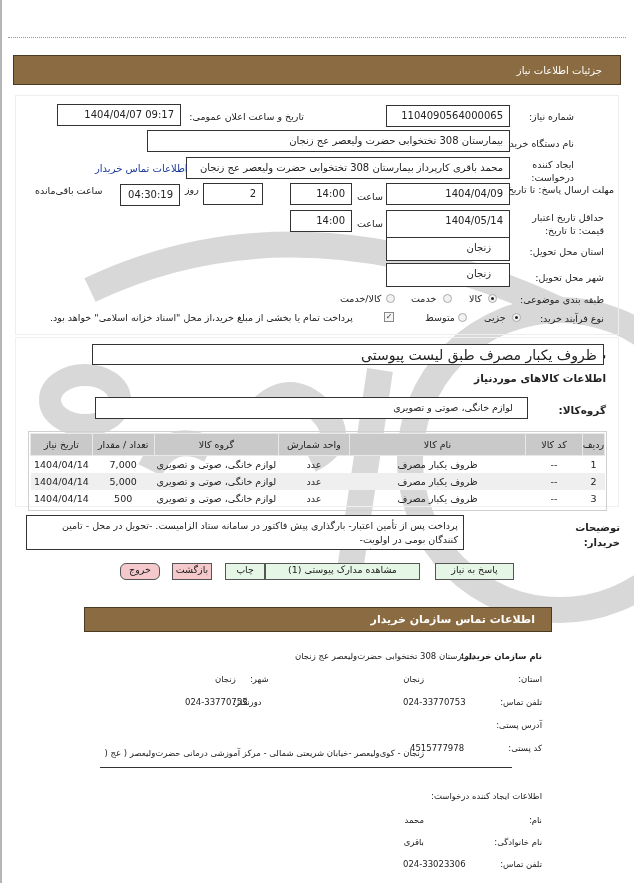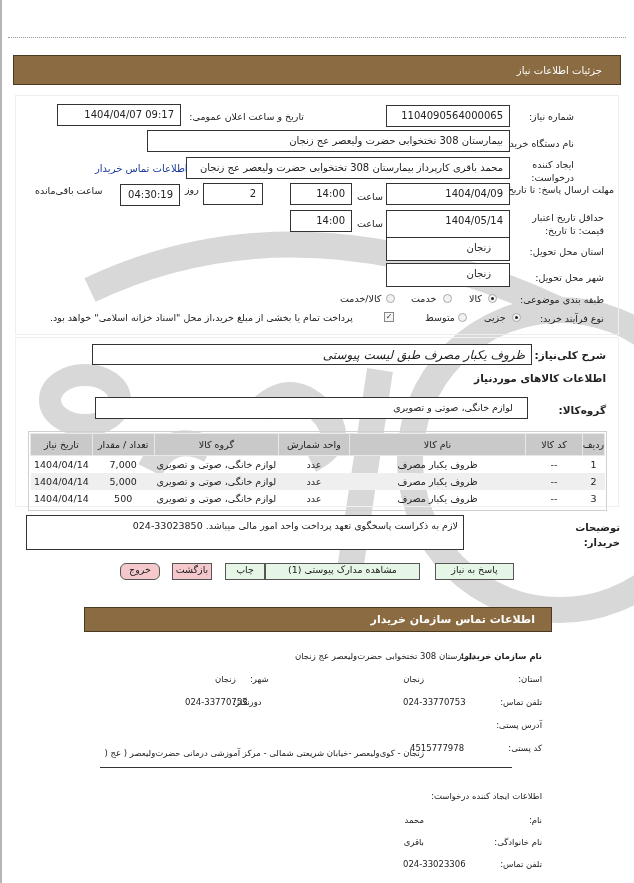--- a/index.html
+++ b/index.html
@@ -100,21 +100,21 @@
 <span class="radio on" style="left:512px;top:313px;"></span>
 <span class="lbl" style="left:484px;top:311px;">جزیی</span>
 <span class="radio" style="left:458px;top:313px;"></span>
 <span class="lbl" style="left:425px;top:311px;">متوسط</span>
 <span class="chk" style="left:384px;top:312px;">✓</span>
 <span class="lbl" style="left:50px;top:311px;">پرداخت تمام یا بخشی از مبلغ خرید،از محل "اسناد خزانه اسلامی" خواهد بود.</span>
 
 <div class="panel" style="top:337px;height:170px;border-color:#f0f0f0;"></div>
 
 <span class="lbl bold" style="right:28px;top:349px;font-size:10.5px;">شرح کلی‌نیاز:</span>
-<div class="box" style="left:92px;top:344px;width:440px;height:21px;font-size:12px;font-style:italic;">ظروف یکبار مصرف طبق لیست پیوستی</div>
+<div class="box" style="left:92px;top:344px;width:512px;height:21px;font-size:14px;">ظروف یکبار مصرف طبق لیست پیوستی</div>
 <span class="lbl bold" style="right:28px;top:372px;font-size:10.5px;">اطلاعات کالاهای موردنیاز</span>
 
 <span class="lbl bold" style="right:28px;top:404px;font-size:10.5px;">گروه‌کالا:</span>
 <div class="box" style="left:95px;top:397px;width:433px;height:22px;font-size:9.5px;padding-right:14px;">لوازم خانگی، صوتی و تصویری</div>
 
 <div class="tbl-frame"></div>
 <table class="items">
   <thead>
     <tr>
       <th style="width:20px;">ردیف</th>
@@ -152,20 +152,21 @@
       <td>عدد</td>
       <td>لوازم خانگی، صوتی و تصویری</td>
       <td>500</td>
       <td>1404/04/14</td>
     </tr>
   </tbody>
 </table>
 
 <span class="lbl bold" style="right:14px;top:520px;width:44px;white-space:normal;line-height:15px;font-size:10px;">توضیحات خریدار:</span>
 <div class="box" style="left:26px;top:515px;width:438px;height:35px;line-height:14px;padding:3px 5px;font-size:9.5px;white-space:normal;">
+  <div>پرداخت پس از تأمین  اعتبار- بارگذاری پیش فاکتور در سامانه ستاد الزامیست. -تحویل در محل - تامین کنندگان بومی در اولویت-</div>
   <div>لازم به ذکراست  پاسخگوی تعهد پرداخت واحد امور مالی میباشد. 33023850-024</div>
 </div>
 
 <div class="btn green" style="left:435px;top:563px;width:79px;">پاسخ به نیاز</div>
 <div class="btn green" style="left:265px;top:563px;width:155px;">مشاهده مدارک پیوستی (1)</div>
 <div class="btn green" style="left:225px;top:563px;width:40px;">چاپ</div>
 <div class="btn pink" style="left:172px;top:563px;width:40px;">بازگشت</div>
 <div class="btn pink" style="left:120px;top:563px;width:40px;border-radius:6px;">خروج</div>
 
 <div class="hdr hdr2">

